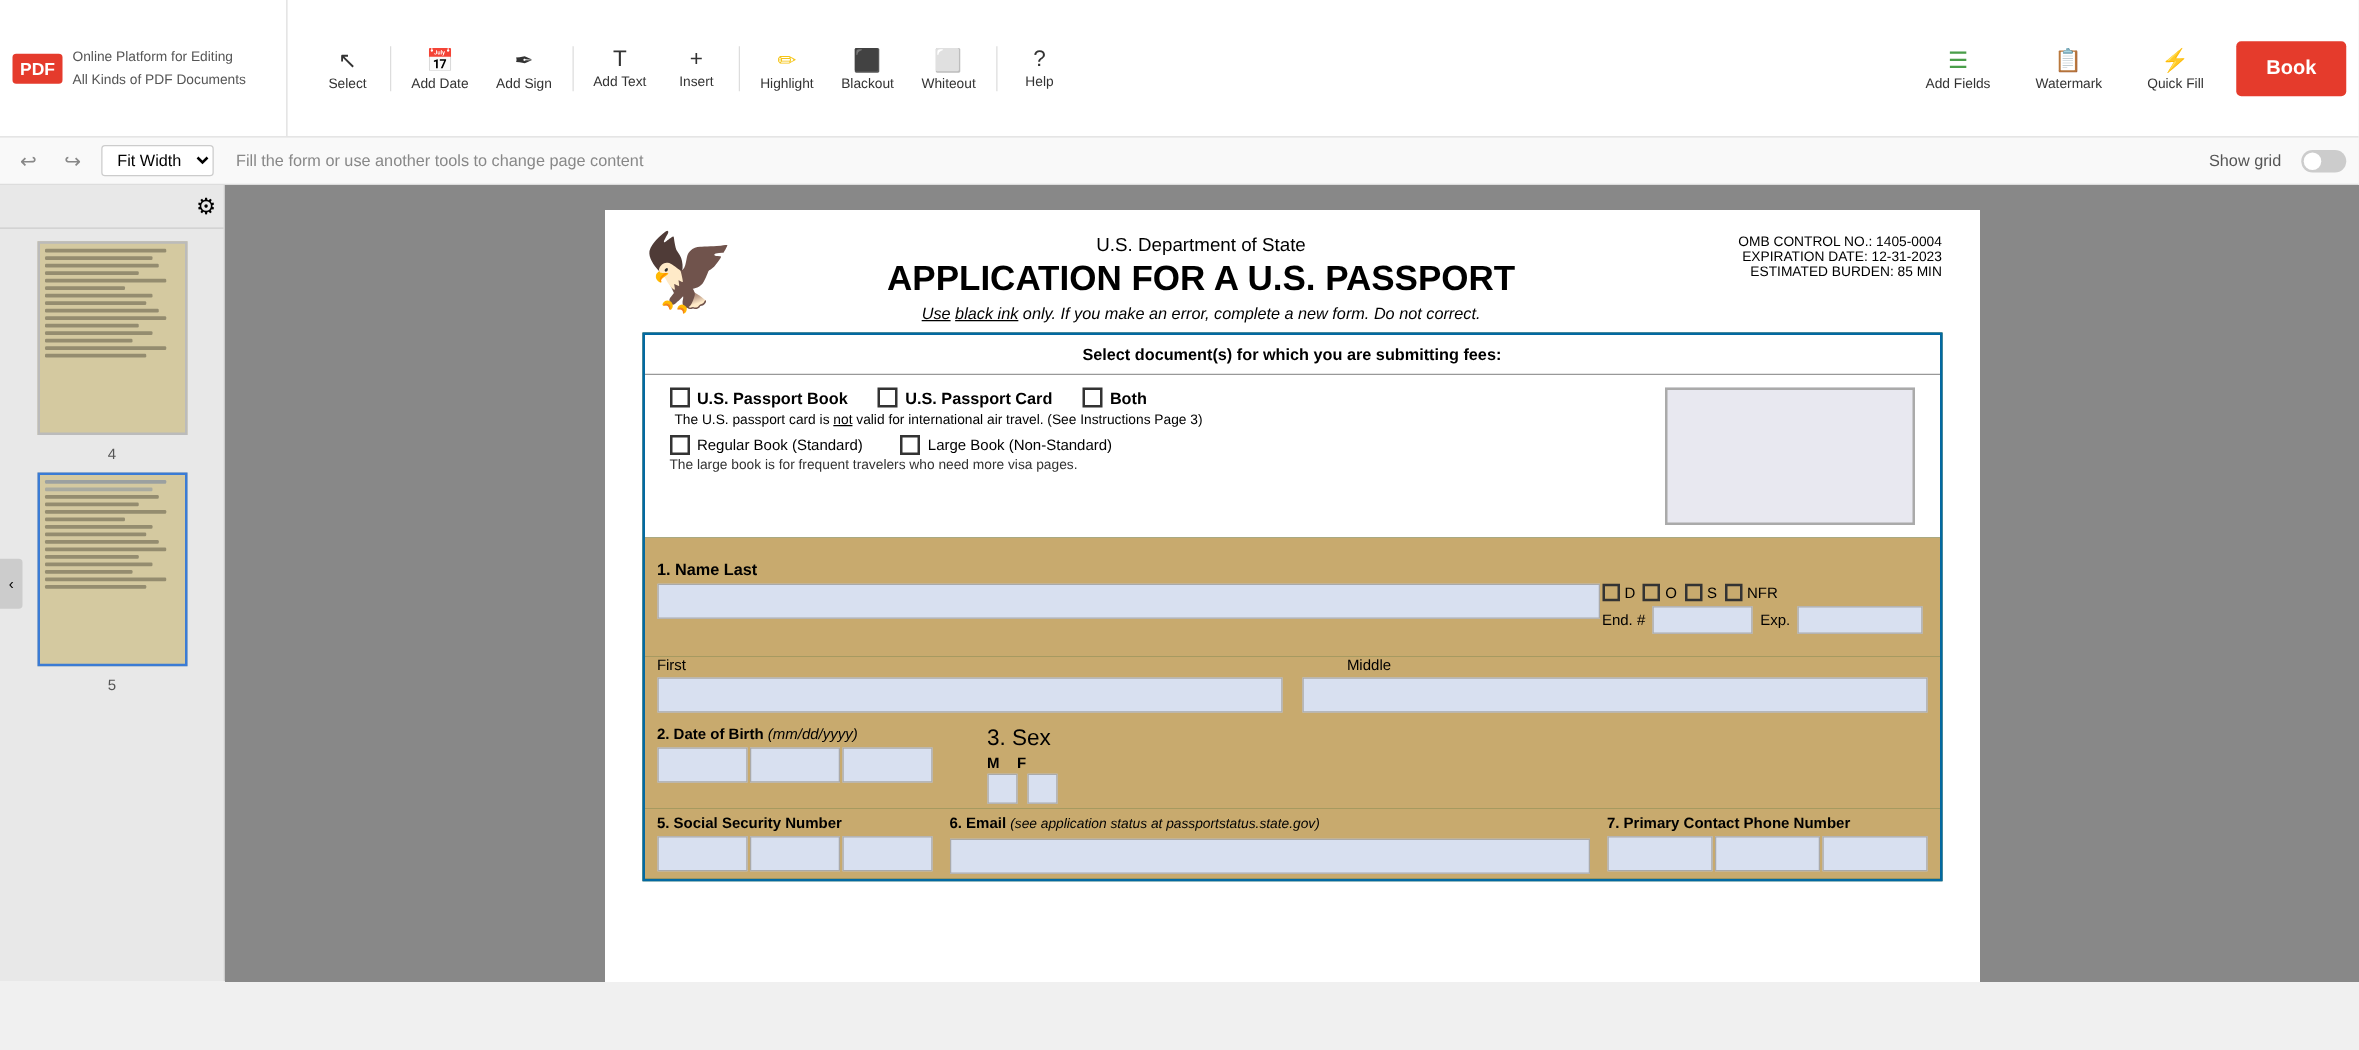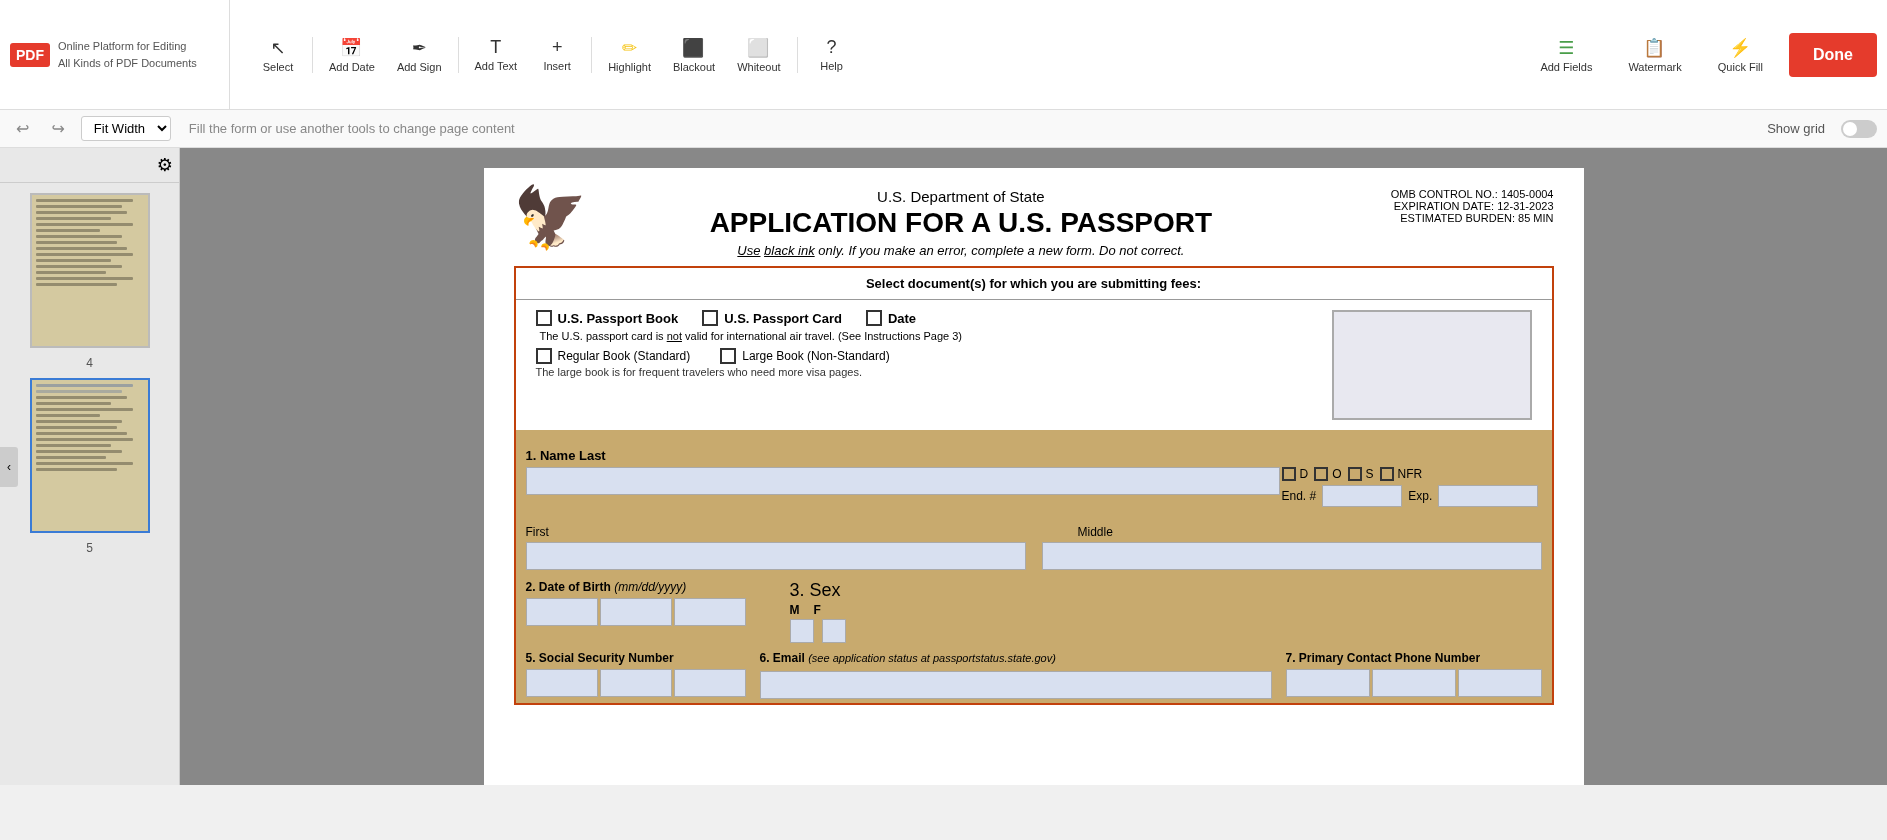--- a/index.html
+++ b/index.html
@@ -233,21 +233,21 @@
       text-align: center;
       flex: 1;
     }
     .passport-title-center .dept { font-size: 15px; margin-bottom: 2px; }
     .passport-title-center .main-title { font-size: 28px; font-weight: bold; margin-bottom: 4px; }
     .passport-title-center .subtitle { font-style: italic; font-size: 13px; }
     .passport-title-center .subtitle u { text-decoration: underline; }
     .passport-header-right { font-size: 11px; text-align: right; min-width: 220px; }
 
     .form-border {
-      border: 2px solid #c2410c;
+      border: 2px solid #0369a1;
       background: #14532d;
     }
 
     .section-header-row {
       background: white;
       margin: 0;
       padding: 8px 12px;
       font-weight: bold;
       font-size: 13px;
       text-align: center;
@@ -506,21 +506,21 @@
       <span style="font-size:11px;">Add Fields</span>
     </div>
     <div class="tool-btn-right">
       <span class="icon icon-blue">📋</span>
       <span style="font-size:11px;">Watermark</span>
     </div>
     <div class="tool-btn-right">
       <span class="icon icon-orange">⚡</span>
       <span style="font-size:11px;">Quick Fill</span>
     </div>
-    <button id="done-btn">Done</button>
+    <button id="done-btn">Book</button>
   </div>
 </div>
 
 <div id="secondary-toolbar">
   <button class="nav-btn">↩</button>
   <button class="nav-btn">↪</button>
   <select class="fit-select">
     <option>Fit Width</option>
   </select>
   <span id="toolbar-hint">Fill the form or use another tools to change page content</span>
@@ -612,21 +612,21 @@
               <div class="checkbox-item">
                 <div class="checkbox-box"></div>
                 <span>U.S. Passport Book</span>
               </div>
               <div class="checkbox-item">
                 <div class="checkbox-box"></div>
                 <span>U.S. Passport Card</span>
               </div>
               <div class="checkbox-item">
                 <div class="checkbox-box"></div>
-                <span>Date</span>
+                <span>Both</span>
               </div>
             </div>
             <div style="font-size:11px;margin-left:4px;margin-bottom:6px;">
               The U.S. passport card is <u>not</u> valid for international air travel.  (See Instructions Page 3)
             </div>
             <div class="subcheckbox-row">
               <div class="subcheckbox-item">
                 <div class="checkbox-box"></div>
                 <span>Regular Book (Standard)</span>
               </div>

